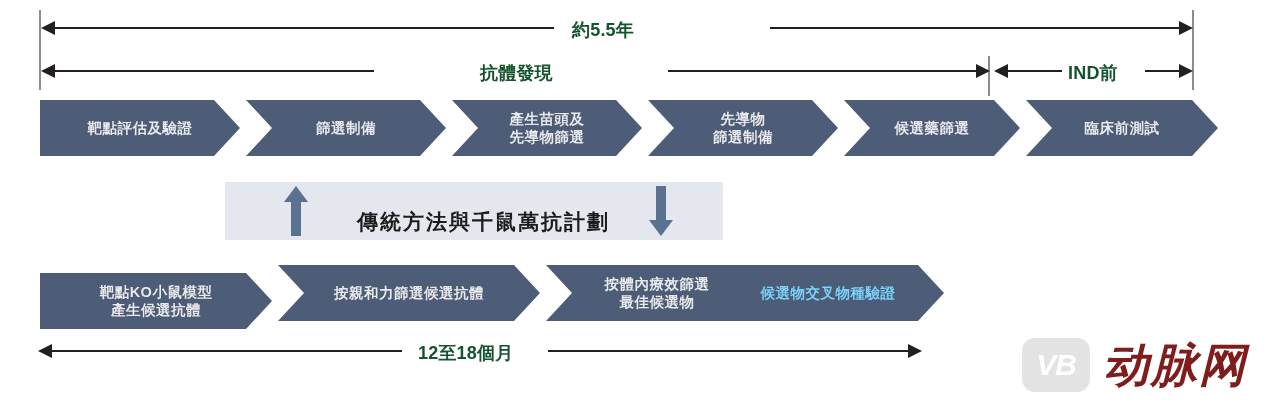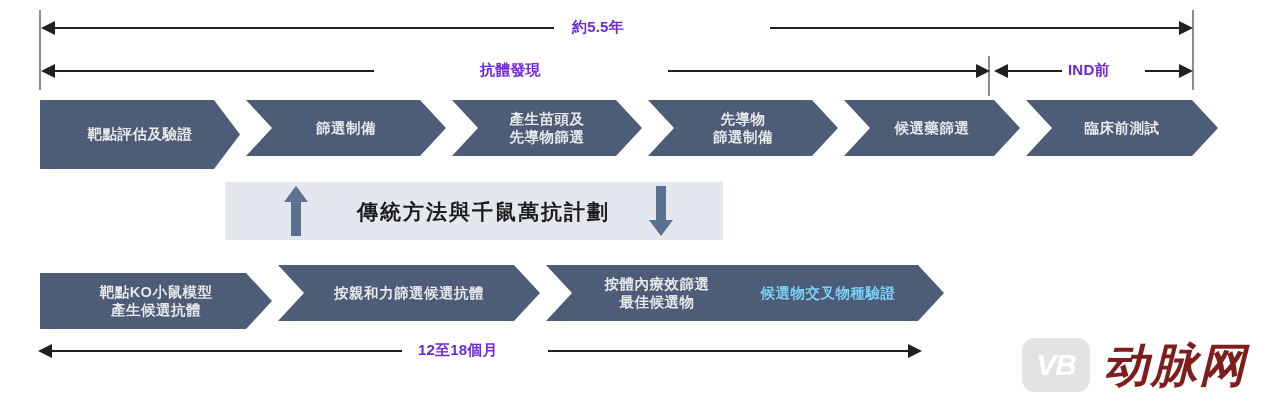--- a/index.html
+++ b/index.html
@@ -36,23 +36,23 @@
     position: absolute;
     width: 0; height: 0;
     border-top: 7px solid transparent;
     border-bottom: 7px solid transparent;
   }
   .arrowhead.left  { border-right: 14px solid #231f20; }
   .arrowhead.right { border-left: 14px solid #231f20; }
 
   .measure-label {
     position: absolute;
-    font-size: 15px;
-    font-weight: bold;
-    color: #6d28d9;
+    font-size: 18px;
+    font-weight: bold;
+    color: #14532d;
     white-space: nowrap;
     background: #ffffff;
     padding: 0 6px;
     letter-spacing: .2px;
   }
 
   
   .chev-row { position: absolute; }
 
   .chev {
@@ -158,21 +158,21 @@
   <div>
     <div class="arrowhead left" style="left: 994px; top: 64px; border-right-color: rgb(35, 31, 32);"></div>
     <div class="measure" style="left: 1007px; top: 70px; width: 55px; background: rgb(35, 31, 32);"></div>
     <div class="measure-label" style="left:1062px; top:61px;">IND前</div>
     <div class="measure" style="left: 1145px; top: 70px; width: 36px; background: rgb(35, 31, 32);"></div>
     <div class="arrowhead right" style="left: 1179px; top: 64px; border-left-color: rgb(35, 31, 32);"></div>
   </div>
 
   <div class="chev-row" style="left:0; top:0; width:1274px; height:403px;">
 
-    <div class="chev start" style="left: 40px; top: 100px; width: 200px; height: 69px; background: rgb(78, 93, 119); color: rgb(232, 234, 238);">
+    <div class="chev start" style="left: 40px; top: 100px; width: 200px; height: 56px; background: rgb(78, 93, 119); color: rgb(232, 234, 238);">
       <span class="txt">靶點評估及驗證</span>
     </div>
 
     <div class="chev mid" style="left: 246px; top: 100px; width: 200px; height: 56px; background: rgb(78, 93, 119); color: rgb(232, 234, 238);">
       <span class="txt">篩選制備</span>
     </div>
 
     <div class="chev mid" style="left: 452px; top: 100px; width: 190px; height: 56px; background: rgb(78, 93, 119); color: rgb(232, 234, 238);">
       <span class="txt">
         <span>產生苗頭及</span><br>
@@ -196,21 +196,21 @@
     </div>
   </div>
 
   <div class="banner" style="left: 225px; top: 182px; width: 498px; height: 58px; background: rgb(228, 231, 238);">
   </div>
 
   <svg class="vert-arrow" style="left:283px; top:184px;" width="26" height="54" viewBox="0 0 26 54">
     <polygon points="13,2 25,18 18,18 18,52 8,52 8,18 1,18" fill="#5b7190"></polygon>
   </svg>
 
-  <div class="banner-title" style="left:357px; top:198px;">傳統方法與千鼠萬抗計劃</div>
+  <div class="banner-title" style="left:357px; top:208px;">傳統方法與千鼠萬抗計劃</div>
 
   <svg class="vert-arrow" style="left:648px; top:184px;" width="26" height="54" viewBox="0 0 26 54">
     <polygon points="13,52 25,36 18,36 18,2 8,2 8,36 1,36" fill="#5b7190"></polygon>
   </svg>
 
   <div class="chev-row" style="left:0; top:0; width:1274px; height:403px;">
 
     <div class="chev start" style="left: 40px; top: 265px; width: 232px; height: 56px; background: rgb(78, 93, 119); color: rgb(232, 234, 238); margin-top: 8px;">
       <span class="txt">
         <span>靶點KO小鼠模型</span><br>

